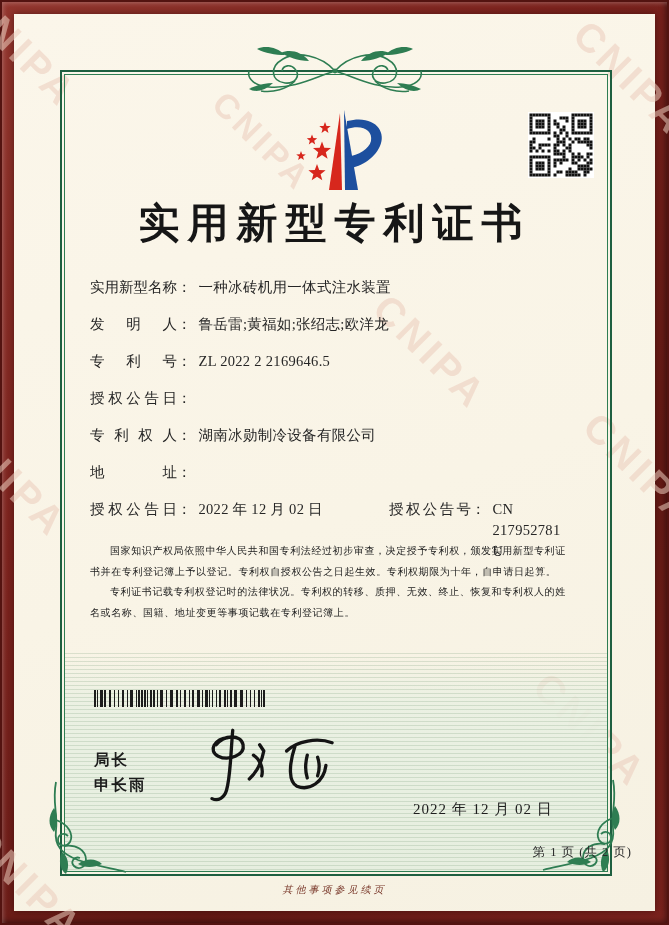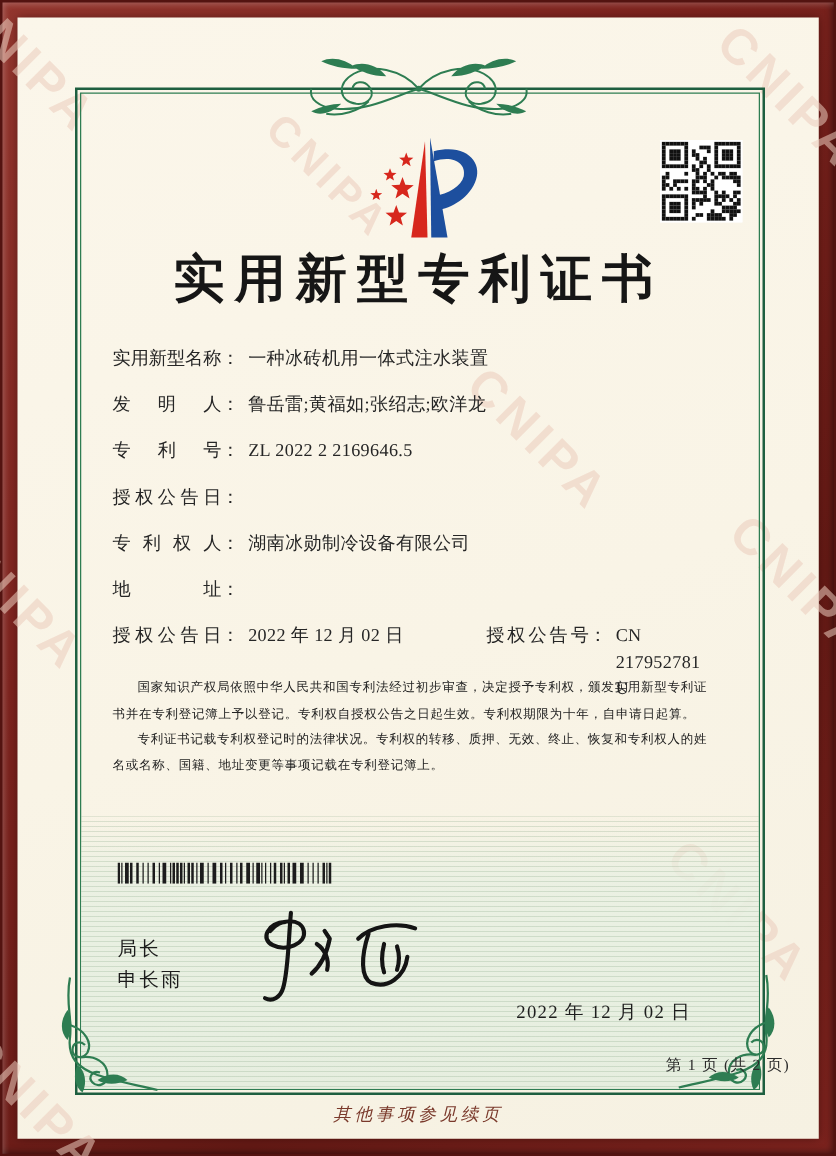--- a/index.html
+++ b/index.html
@@ -49,27 +49,27 @@
   .fvalue{margin-left:7px;flex:1;letter-spacing:.3px;}
   .pair2{position:absolute;left:255px;top:0;display:flex;}
   .pair2 .flabel{width:82px;margin-left:44px;}
   .paragraphs{
     position:absolute;left:90px;top:541px;width:480px;
     font-size:10px;line-height:20.5px;letter-spacing:.6px;color:#222;
   }
   .paragraphs p{margin:0;text-indent:2em;}
   .barcode{position:absolute;left:94px;top:690px;width:173px;height:17px;}
   .signer{position:absolute;left:94px;top:747px;font-family:"Liberation Sans","DejaVu Sans",sans-serif;
-    font-size:15.5px;font-weight:400;line-height:25px;letter-spacing:2px;color:#1c1c1c;}
+    font-size:15.5px;font-weight:700;line-height:25px;letter-spacing:2px;color:#1c1c1c;}
   .signature{position:absolute;left:186px;top:722px;width:168px;height:88px;}
   .issue-date{position:absolute;left:413px;top:800px;font-size:15px;letter-spacing:1px;color:#1e1e1e;}
   .page-info{position:absolute;left:60px;width:548px;top:844px;text-align:right;
     font-size:12.5px;letter-spacing:1px;color:#2b2b2b;margin-left:24px;}
   .footer-note{position:absolute;left:0;right:0;top:883px;text-align:center;
-    font-style:italic;font-size:14px;letter-spacing:3px;color:var(--footer,#7a392b);}
+    font-style:italic;font-size:10px;letter-spacing:3px;color:var(--footer,#7a392b);}
 </style>
 </head>
 <body>
 
 <div class="stage">
 
   <div class="paper"></div>
 
   <span class="watermark" style="left:-14px;top:-16px">CNIPA</span>
   <span class="watermark" style="left:596px;top:12px">CNIPA</span>

